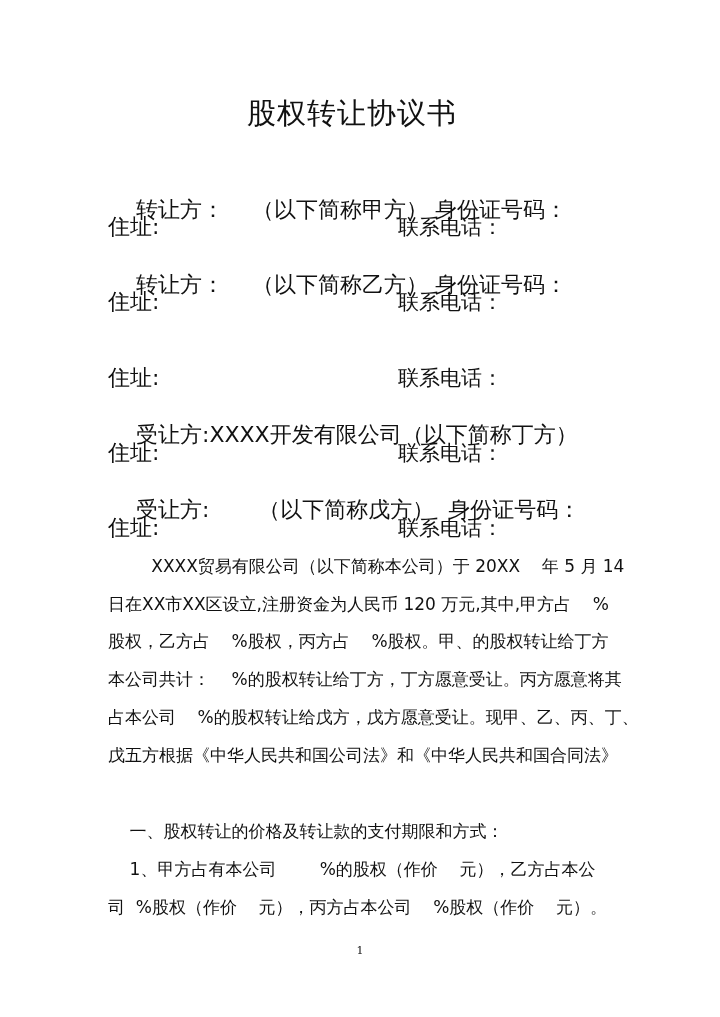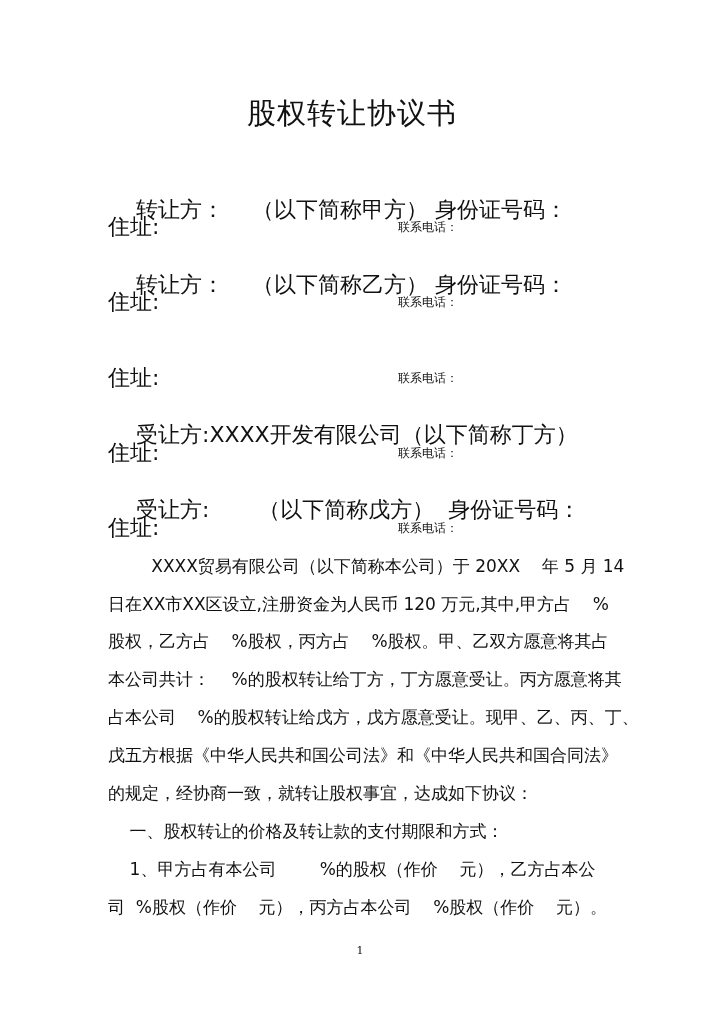--- a/index.html
+++ b/index.html
@@ -2,21 +2,21 @@
 <html><head>
 <meta charset="utf-8">
 <style>
   html, body { margin: 0; padding: 0; background: #ffffff; }
   body { width: 720px; height: 1017px; position: relative; overflow: hidden;
          font-family: "DejaVu Sans", "Liberation Sans", sans-serif; color: #111; }
   .page { position: absolute; left: 0; top: 0; width: 720px; height: 1017px; background: #fff; }
   .title { position: absolute; left: 0; width: 704px; top: 94px; text-align: center;
            font-family: "DejaVu Serif", "Liberation Serif", serif; font-size: 29px; letter-spacing: 1px; }
   .line { position: absolute; left: 108px; font-size: 22px; white-space: pre; line-height: 20px; }
-  .right { position: absolute; left: 398px; font-size: 12px; white-space: pre; line-height: 20px; }
+  .right { position: absolute; left: 398px; font-size: 21px; white-space: pre; line-height: 20px; }
   .para { position: absolute; left: 108px; width: 506px; font-size: 17px; line-height: 20px;
           white-space: pre; }
   .pagenum { position: absolute; left: 0; width: 720px; top: 944px; text-align: center;
              font-family: "DejaVu Serif", "Liberation Serif", serif; font-size: 11px; }
 </style>
 </head>
 <body>
 
 <div class="page">
   <div class="title">股权转让协议书</div>
@@ -43,24 +43,23 @@
   <div class="right" style="top:443px">联系电话：</div>
 
   <div class="line" style="top:480px">
     <span>受让方:</span><span>       </span><span>（以下简称戊方）</span><span>  </span><span>身份证号码：</span>
   </div>
   <div class="line" style="top:518px">住址:</div>
   <div class="right" style="top:518px">联系电话：</div>
 
   <div class="para" style="top:556px">        XXXX贸易有限公司（以下简称本公司）于 20XX    年 5 月 14</div>
   <div class="para" style="top:594px">日在XX市XX区设立,注册资金为人民币 120 万元,其中,甲方占    %</div>
-  <div class="para" style="top:631px">股权，乙方占    %股权，丙方占    %股权。甲、乙双方愿意将其占</div>
+  <div class="para" style="top:631px">股权，乙方占    %股权，丙方占    %股权。甲、的股权转让给丁方</div>
   <div class="para" style="top:669px">本公司共计：    %的股权转让给丁方，丁方愿意受让。丙方愿意将其</div>
   <div class="para" style="top:707px">占本公司    %的股权转让给戊方，戊方愿意受让。现甲、乙、丙、丁、</div>
   <div class="para" style="top:745px">戊五方根据《中华人民共和国公司法》和《中华人民共和国合同法》</div>
-  <div class="para" style="top:783px">的规定，经协商一致，就转让股权事宜，达成如下协议：</div>
 
   <div class="para" style="top:821px">    一、股权转让的价格及转让款的支付期限和方式：</div>
   <div class="para" style="top:859px">    1、甲方占有本公司        %的股权（作价    元），乙方占本公</div>
   <div class="para" style="top:897px">司  %股权（作价    元），丙方占本公司    %股权（作价    元）。</div>
 
   <div class="pagenum">1</div>
 </div>
 
 </body></html>

